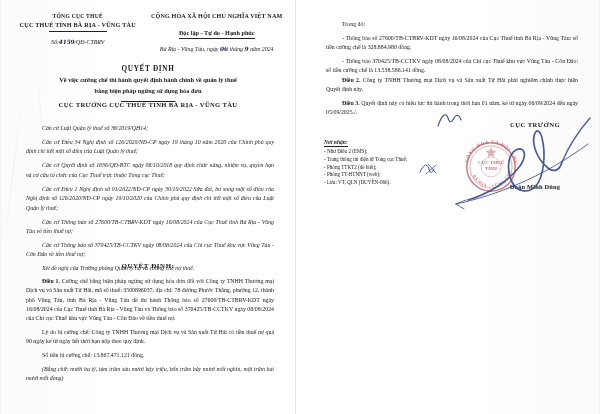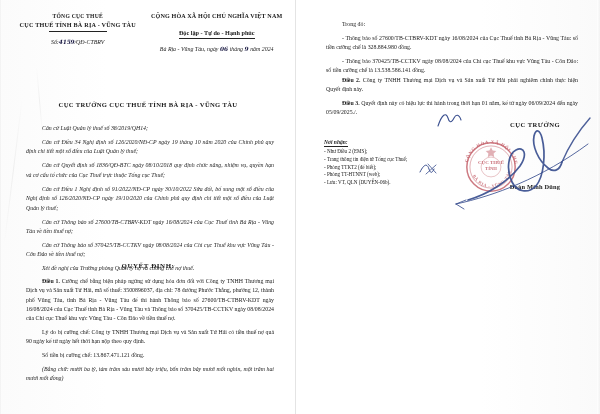--- a/index.html
+++ b/index.html
@@ -236,20 +236,26 @@
           <span>ngày</span>
           <span class="d-hand">06</span>
           <span>tháng</span>
           <span class="d-hand">9</span>
           <span>năm</span>
           <span>2024</span>
         </div>
       </div>
     </div>
 
+    <div class="title-wrap">
+      <div class="doc-kind">QUYẾT ĐỊNH</div>
+      <div class="doc-sub">Về việc cưỡng chế thi hành quyết định hành chính về quản lý thuế</div>
+      <div class="doc-sub" style="padding:0">bằng biện pháp ngừng sử dụng hóa đơn</div>
+      <div class="title-rule"></div>
+    </div>
 
     <div class="issuer">CỤC TRƯỞNG CỤC THUẾ TỈNH BÀ RỊA - VŨNG TÀU</div>
 
     <div class="recitals">
       <div class="recital">Căn cứ Luật Quản lý thuế số 38/2019/QH14;</div>
       <div class="recital">Căn cứ Điều 34 Nghị định số 126/2020/NĐ-CP ngày 19 tháng 10 năm 2020 của Chính phủ quy định chi tiết một số điều của Luật Quản lý thuế;</div>
       <div class="recital">Căn cứ Quyết định số 1836/QĐ-BTC ngày 08/10/2018 quy định chức năng, nhiệm vụ, quyền hạn và cơ cấu tổ chức của Cục Thuế trực thuộc Tổng cục Thuế;</div>
       <div class="recital">Căn cứ Điều 1 Nghị định số 91/2022/NĐ-CP ngày 30/10/2022 Sửa đổi, bổ sung một số điều của Nghị định số 126/2020/NĐ-CP ngày 19/10/2020 của Chính phủ quy định chi tiết một số điều của Luật Quản lý thuế;</div>
       <div class="recital">Căn cứ Thông báo số 27600/TB-CTBRV-KDT ngày 16/08/2024 của Cục Thuế tỉnh Bà Rịa - Vũng Tàu về tiền thuế nợ;</div>
       <div class="recital">Căn cứ Thông báo số 370425/TB-CCTKV ngày 08/08/2024 của Chi cục Thuế khu vực Vũng Tàu - Côn Đảo về tiền thuế nợ;</div>

